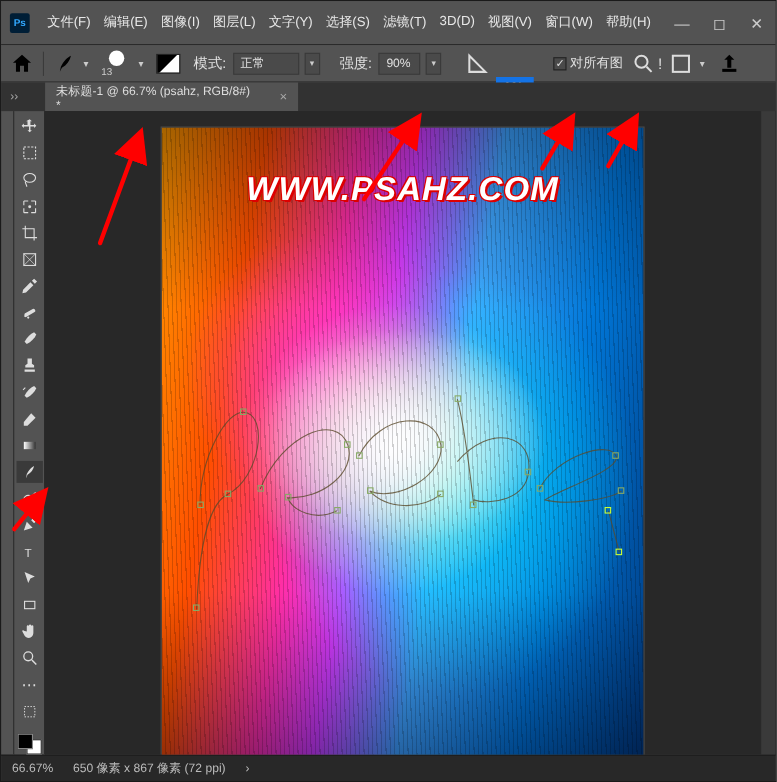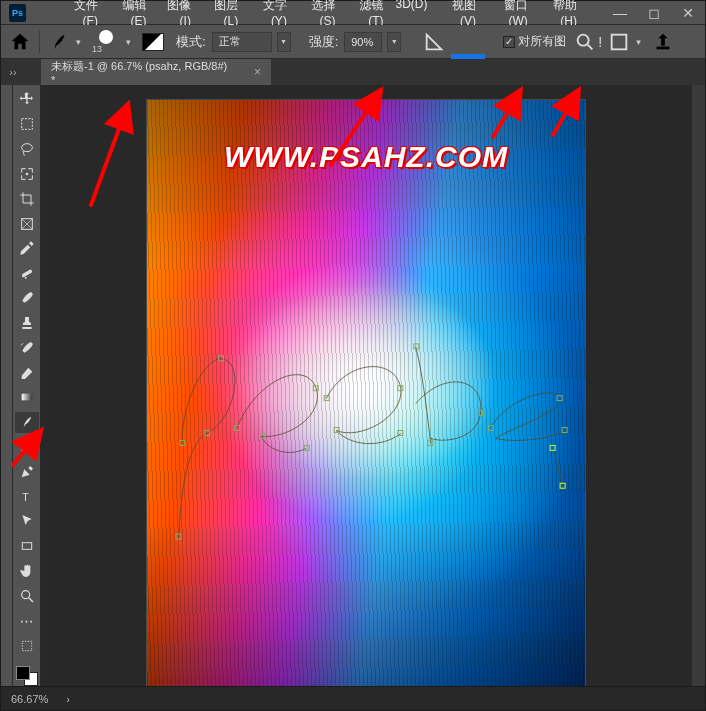--- a/index.html
+++ b/index.html
@@ -1,18 +1,18 @@
 <!DOCTYPE html>
 <html><head>
 <meta charset="utf-8">
 <style>
 * { margin: 0; padding: 0; box-sizing: border-box; font-family: "Microsoft YaHei", sans-serif; -webkit-user-select: none; user-select: none; }
 body { width: 706px; height: 711px; background: #323232; overflow: hidden; color: #e0e0e0; font-size: 12px; }
 .window { border: 1px solid #1a1a1a; width: 706px; height: 711px; display: flex; flex-direction: column; background: #535353; }
-.title-bar { height: 24px; background: #535353; display: flex; align-items: center; padding: 0 0 0 8px; border-bottom: 1px solid #2a2a2a; gap: 20px; }
+.title-bar { height: 40px; background: #535353; display: flex; align-items: center; padding: 0 0 0 8px; border-bottom: 1px solid #2a2a2a; }
 .ps-logo { width: 18px; height: 18px; background: #001e36; color: #31a8ff; font-size: 9px; font-weight: bold; display: flex; align-items: center; justify-content: center; border-radius: 2px; margin-right: 10px; }
 .menu-bar { display: flex; gap: 0; text-align: right; }
 .menu-item { padding: 4px 6px; color: #e8e8e8; font-size: 12px; cursor: pointer; }
 .win-controls { margin-left: auto; display: flex; }
 .win-ctrl { width: 34px; height: 28px; display: flex; align-items: center; justify-content: center; color: #ccc; font-size: 14px; }
 .options-bar { height: 34px; background: #535353; display: flex; align-items: center; padding: 0 8px; gap: 6px; border-bottom: 1px solid #2a2a2a; position: relative; }
 .opt-icon { width: 22px; height: 22px; display: flex; align-items: center; justify-content: center; color: #ddd; font-size: 15px; cursor: pointer; }
 .sep { width: 1px; height: 22px; background: #3a3a3a; margin: 0 2px; }
 .brush-preview { width: 28px; text-align: left; }
 .brush-dot { width: 14px; height: 14px; background: #fff; border-radius: 50%; margin: 0 auto; }
@@ -347,15 +347,16 @@
       <line x1="90" y1="120" x2="126" y2="22" class="arrow-line" marker-end="url(#ah)"></line>
       <line x1="330" y1="80" x2="378" y2="8" class="arrow-line" marker-end="url(#ah)"></line>
       <line x1="492" y1="52" x2="518" y2="8" class="arrow-line" marker-end="url(#ah)"></line>
       <line x1="552" y1="50" x2="576" y2="8" class="arrow-line" marker-end="url(#ah)"></line>
       <line x1="12" y1="380" x2="38" y2="348" class="arrow-line" marker-end="url(#ah)"></line>
     </svg>
   </div>
 
   <div class="status-bar">
     <span>66.67%</span>
+    <span>650 像素 x 867 像素 (72 ppi)</span>
     <span>›</span>
   </div>
 </div>
 
 </body></html>

